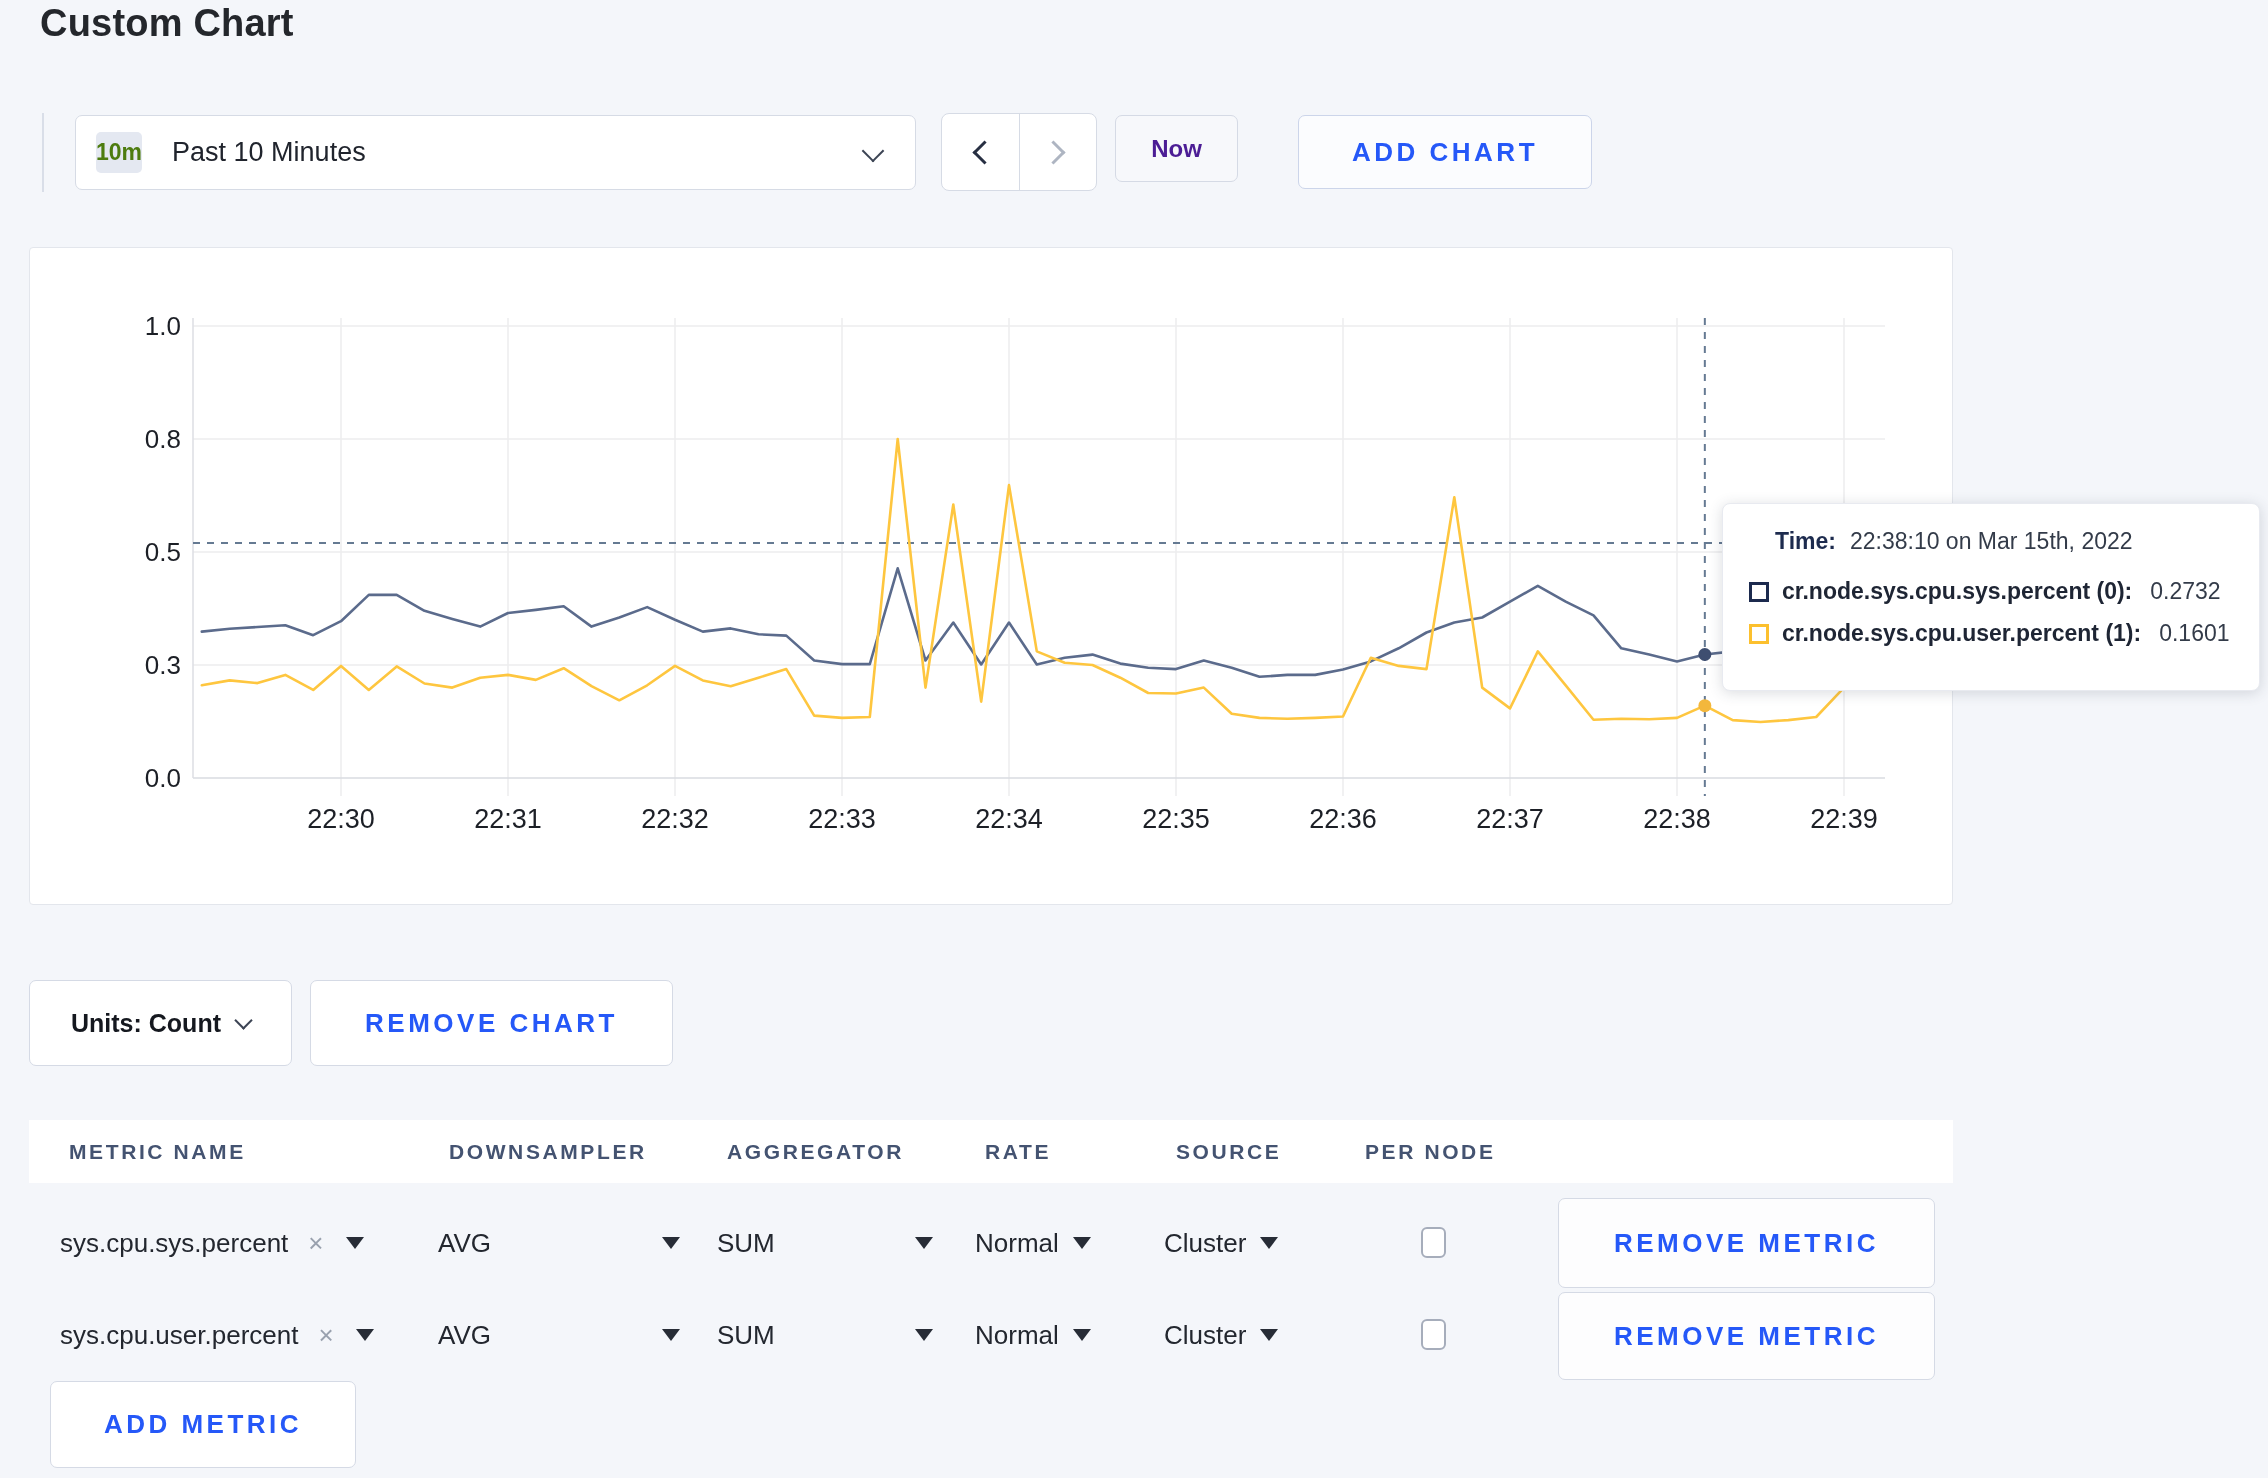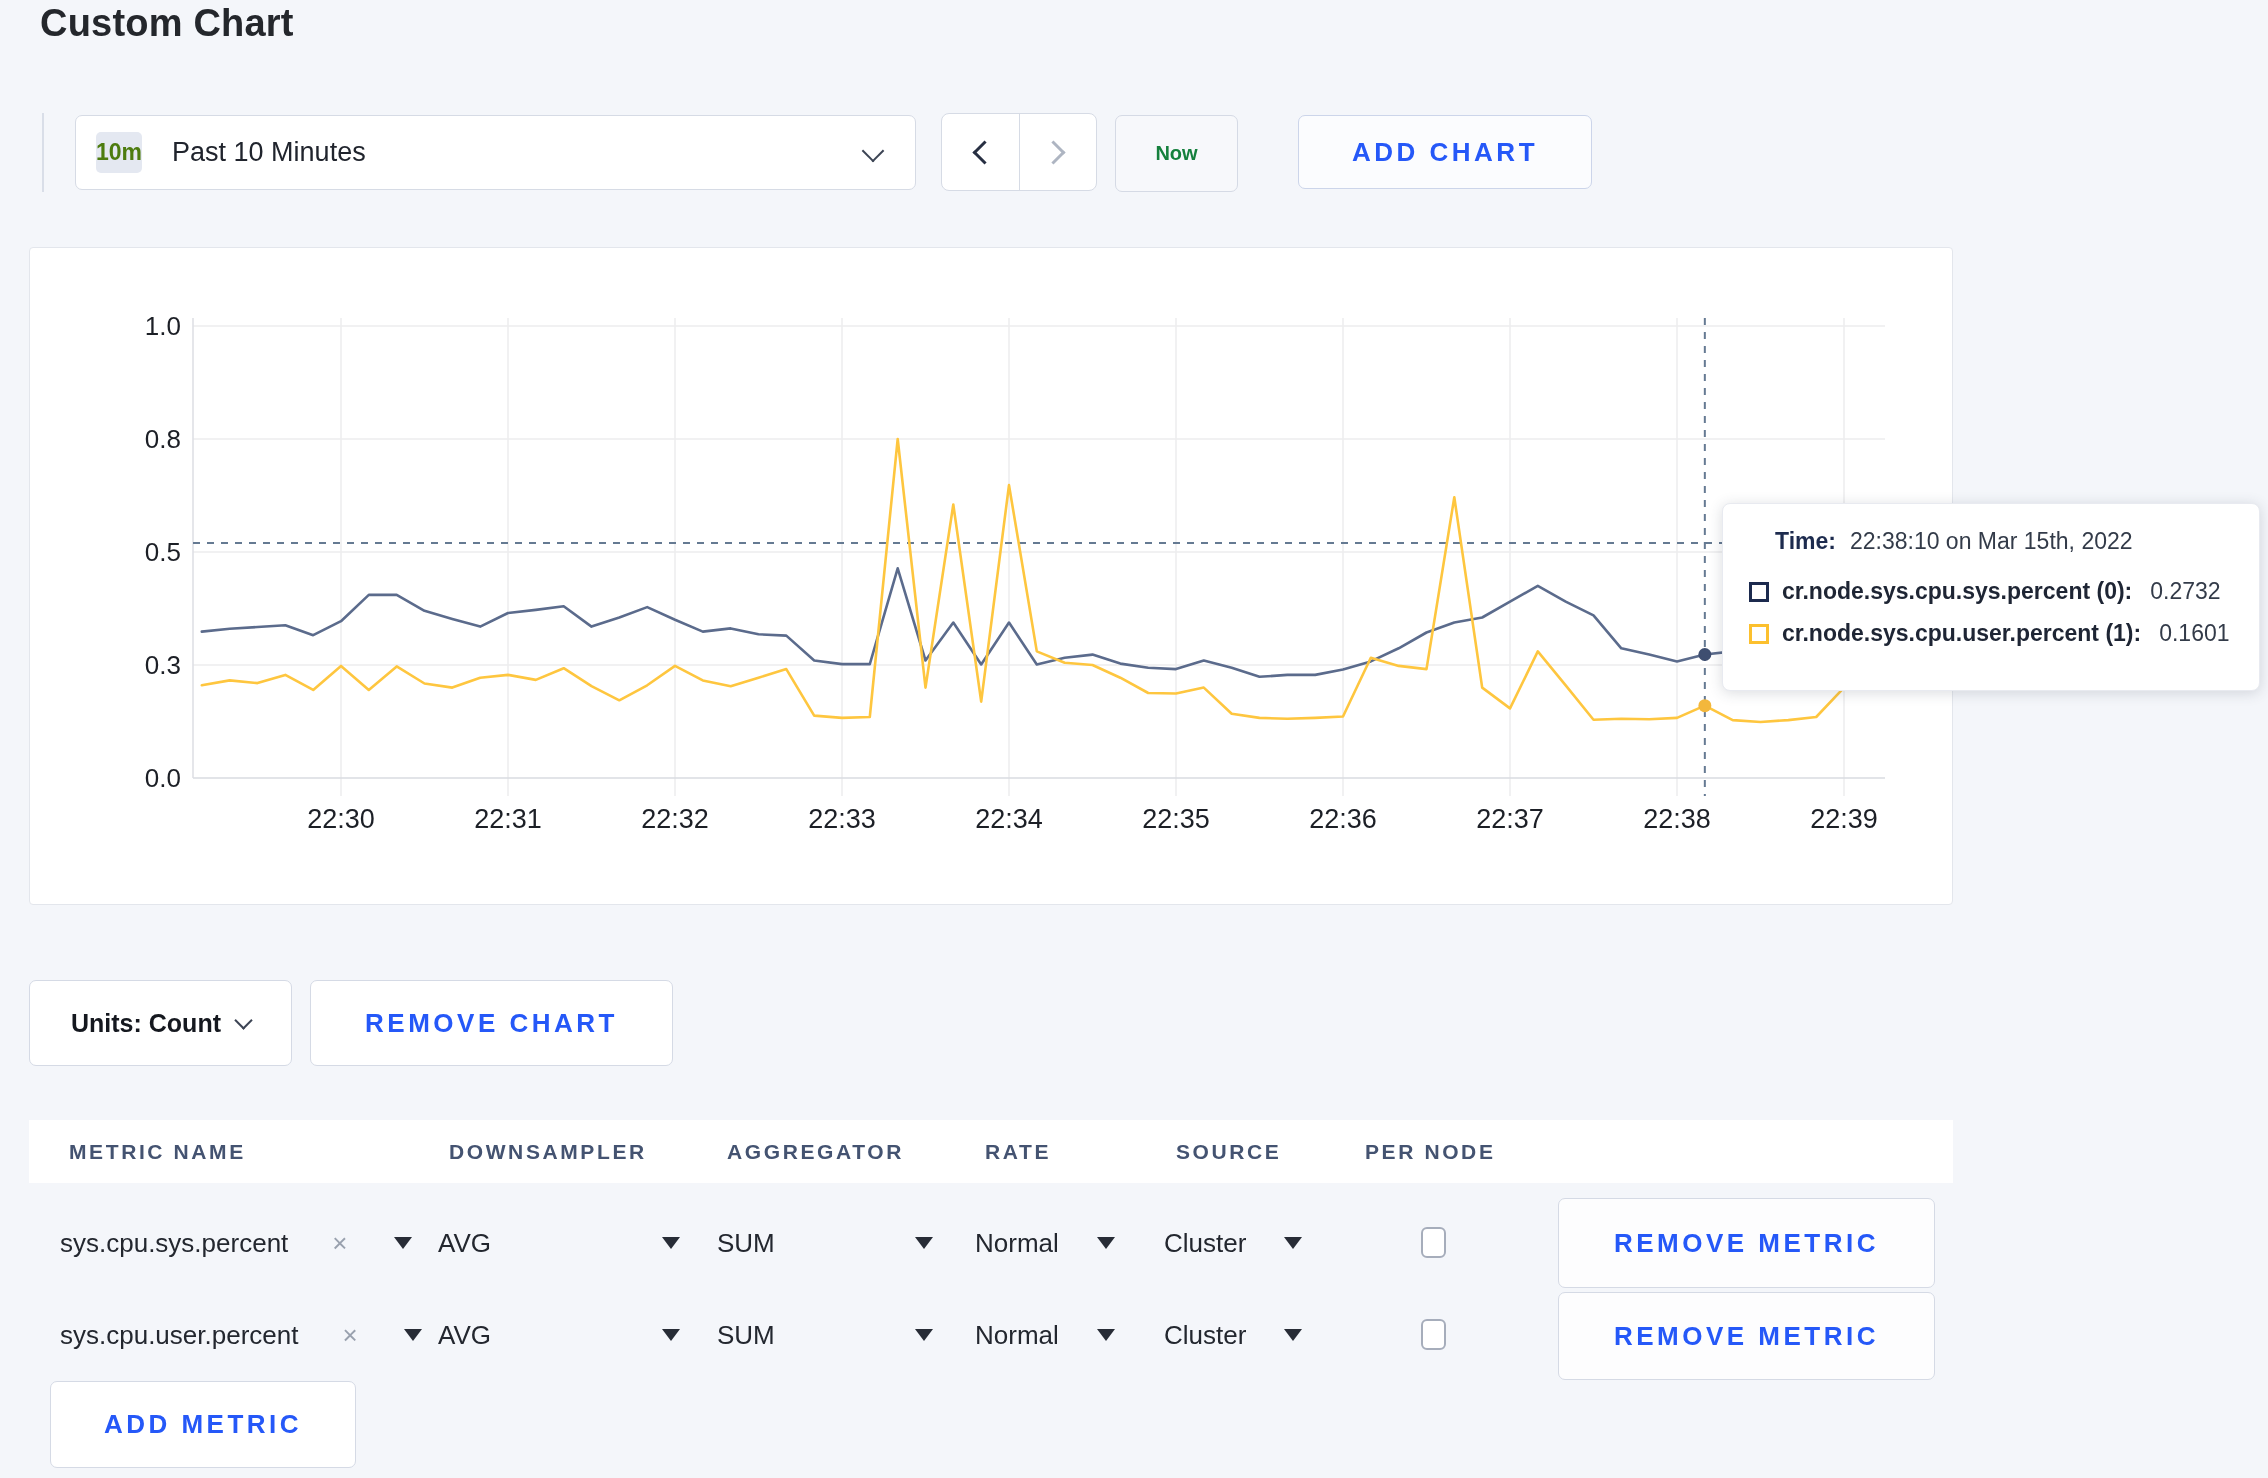--- a/index.html
+++ b/index.html
@@ -18,21 +18,21 @@
   .chev{display:inline-block;width:14px;height:14px;border-right:2.6px solid #3c4454;border-bottom:2.6px solid #3c4454;}
   .chev-down{position:absolute;right:34px;top:27px;transform:rotate(45deg);}
   .nav-seg{left:941px;top:113px;width:156px;height:78px;background:#fff;border:1.5px solid #d6dbe5;
            border-radius:8px;display:flex;box-sizing:border-box;}
   .nav-cell{flex:1;display:flex;align-items:center;justify-content:center;cursor:pointer;}
   .nav-cell + .nav-cell{border-left:1.5px solid #d6dbe5;}
   .chev-left{transform:rotate(135deg);border-color:#272f42;border-width:3.2px;margin-left:8px;}
   .chev-right{transform:rotate(-45deg);border-color:#aeb5c2;border-width:3.2px;margin-right:8px;}
   .btn{position:absolute;background:#fff;border:1.5px solid #d5dae5;border-radius:7px;
        font-family:"Liberation Sans",sans-serif;display:flex;align-items:center;justify-content:center;cursor:pointer;box-sizing:border-box;}
-  .now{left:1115px;top:115px;width:123px;height:77px;background:#f7f8fb;color:#15803d;font-size:20px;font-weight:600;}
+  .now{left:1115px;top:115px;width:123px;height:67px;background:#f7f8fb;color:#4c1d95;font-size:24px;font-weight:600;}
   .caps{color:#2558f8;font-weight:600;letter-spacing:3.5px;font-size:26px;}
   .addchart{left:1298px;top:115px;width:294px;height:74px;border-color:#ccd5ea;background:#fbfcfe;}
 
   
   .chart-card{left:29px;top:247px;width:1924px;height:658px;background:#fff;border:1px solid #e3e6ec;
               border-radius:4px;box-sizing:border-box;}
   .chart-card svg{position:absolute;left:0;top:0;}
   svg text{font-family:"Liberation Sans",sans-serif;}
 
   
@@ -51,21 +51,21 @@
   
   .units{left:29px;top:980px;width:263px;height:86px;font-size:25px;font-weight:700;color:#15181f;gap:16px;}
   .units .chev{width:11px;height:11px;transform:rotate(45deg);margin-top:-6px;border-width:2.4px;}
   .removechart{left:310px;top:980px;width:363px;height:86px;}
 
   
   .thead{left:29px;top:1120px;width:1924px;height:63px;background:#fff;}
   .th{position:absolute;top:0;height:63px;line-height:63px;font-size:21px;letter-spacing:2.6px;
       font-weight:700;color:#445371;white-space:nowrap;}
   .mrow{left:29px;width:1924px;height:70px;}
-  .cell{position:absolute;top:0;height:70px;display:flex;align-items:center;font-size:26px;color:#23272f;gap:24px;}
+  .cell{position:absolute;top:0;height:70px;display:flex;align-items:center;font-size:26px;color:#23272f;}
   .tri{display:inline-block;width:0;height:0;border-left:9px solid transparent;border-right:9px solid transparent;
        border-top:12px solid #272c36;}
   .xicon{color:#99a1ae;font-size:26px;margin-left:20px;cursor:pointer;}
   .cell .tri{margin-left:22px;}
   .between{justify-content:space-between;}
   .checkbox{position:absolute;left:1392px;top:19px;width:25px;height:31px;background:#fff;
             border:2px solid #a6adbb;border-radius:6px;cursor:pointer;box-sizing:border-box;}
   .removemetric{left:1529px;width:377px;background:#fdfdfe;}
   .addmetric{left:50px;top:1381px;width:306px;height:87px;}
 </style>

